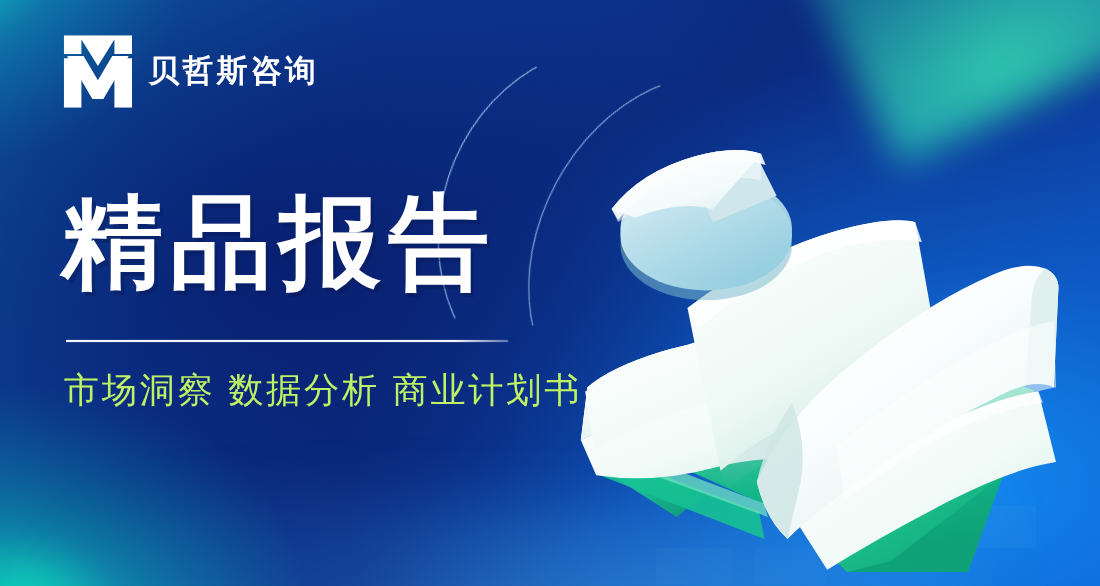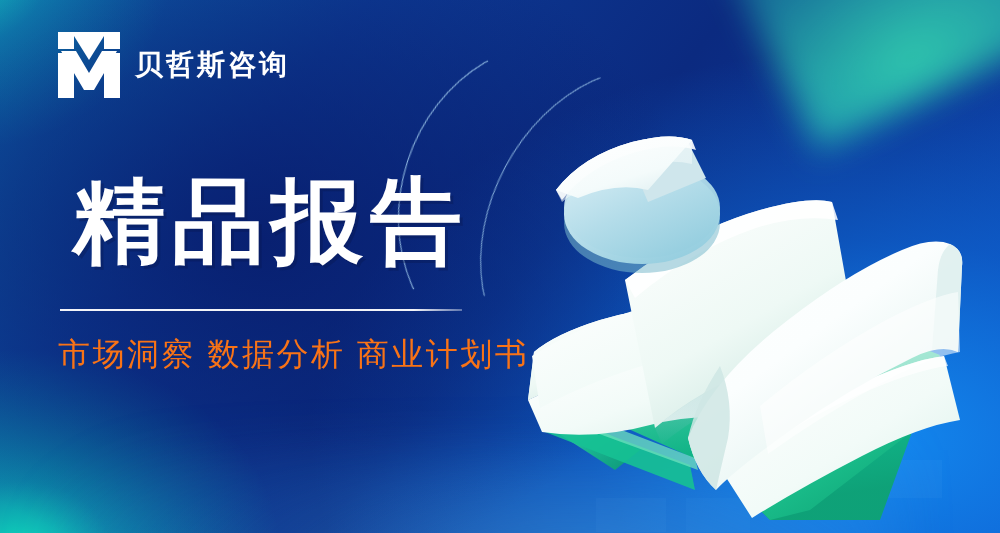--- a/index.html
+++ b/index.html
@@ -119,34 +119,33 @@
     position: absolute;
     left: 56px; top: 172px;
     color: #ffffff;
     font-size: 92px;
     font-weight: 700;
     letter-spacing: 7px;
     line-height: 1.08;
     white-space: nowrap;
     text-shadow: 3px 3px 0 rgba(8,22,78,0.35);
     font-family: "Liberation Sans", "DejaVu Sans", sans-serif;
-    margin-left: 17px;
   }
 
   .divider {
     position: absolute;
     left: 60px; top: 309px;
     width: 402px; height: 2px;
     background: linear-gradient(90deg, rgba(255,255,255,0.95) 0%, rgba(255,255,255,0.95) 88%, rgba(255,255,255,0.35) 100%);
   }
 
   .subtitle {
     position: absolute;
     left: 58px; top: 334px;
-    color: #f97316;
+    color: #bef264;
     font-size: 32px;
     font-weight: 400;
     letter-spacing: 2.5px;
     line-height: 1.3;
     white-space: nowrap;
     font-family: "Liberation Sans", "DejaVu Sans", sans-serif;
   }
 
   
   .illo { position: absolute; left: 520px; top: 120px; width: 460px; height: 400px; }

